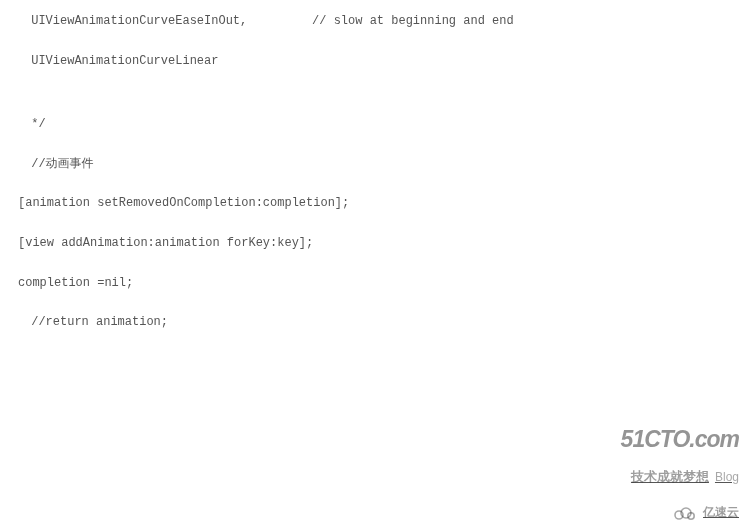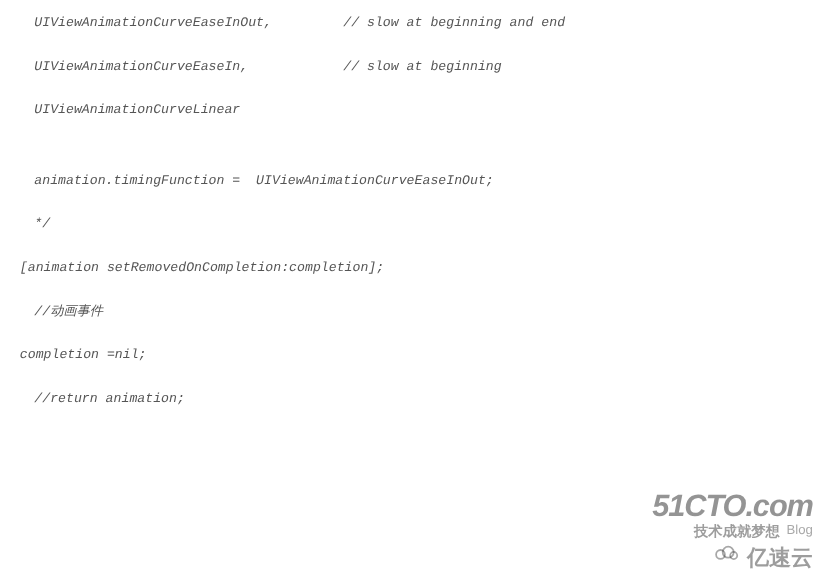--- a/index.html
+++ b/index.html
@@ -14,82 +14,82 @@
     position: relative;
     overflow: hidden;
   }
   .code-block {
     padding: 14px 18px 0 18px;
     line-height: 1.3;
   }
   .line {
     white-space: pre;
     margin-bottom: 24px;
-    font-style: italic;
   }
   .indent1 { padding-left: 6px; }
   .indent0 { padding-left: 0px; }
   .watermark {
     position: absolute;
     right: 6px;
     bottom: 4px;
     text-align: right;
     pointer-events: none;
     user-select: none;
   }
   .wm-top {
     font-family: Arial, Helvetica, sans-serif;
     font-weight: 900;
     font-style: italic;
-    font-size: 28px;
+    font-size: 23px;
     color: rgba(60,60,60,0.55);
     letter-spacing: -1px;
     line-height: 0.9;
     margin-left: 16px;
   }
   .wm-bottom-row {
     display: flex;
+    align-items: center;
     justify-content: flex-end;
     gap: 6px;
-    margin-top: 2px;
+    margin-top: 18px;
+    text-decoration: underline;
   }
   .wm-sub {
     font-family: "SimHei", Arial, sans-serif;
     font-size: 13px;
     color: rgba(60,60,60,0.5);
     font-weight: bold;
   }
   .wm-sub2 {
     font-family: Arial, sans-serif;
     font-size: 12px;
     color: rgba(60,60,60,0.45);
   }
   .wm-icon {
     color: rgba(60,60,60,0.45);
   }
   .wm-icon svg { display: block; }
   .wm-second {
     font-family: "SimHei", Arial, sans-serif;
-    font-size: 20px;
+    font-size: 12px;
     color: rgba(60,60,60,0.5);
     font-weight: bold;
     margin-top: 0px;
   }
 </style>
 </head>
 <body>
 
 <div class="code-block">
   <div class="line indent1"> UIViewAnimationCurveEaseInOut,         // slow at beginning and end</div>
-  <div class="line indent1"> UIViewAnimationCurveEaseIn,            // slow at beginning</div>
   <div class="line indent1" style="margin-bottom:48px"> UIViewAnimationCurveLinear</div>
-  <div class="line indent1"> animation.timingFunction =  UIViewAnimationCurveEaseInOut;</div>
   <div class="line indent1"> */</div>
+  <div class="line indent1"> //动画事件</div>
   <div class="line indent0">[animation setRemovedOnCompletion:completion];</div>
-  <div class="line indent1"> //动画事件</div>
+  <div class="line indent0">[view addAnimation:animation forKey:key];</div>
   <div class="line indent0">completion =nil;</div>
   <div class="line indent1" style="margin-bottom:0"> //return animation;</div>
 </div>
 
 <div class="watermark">
   <div class="wm-top">51CTO.com</div>
   <div class="wm-bottom-row">
     <span class="wm-sub">技术成就梦想</span>
     <span class="wm-sub2">Blog</span>
   </div>

